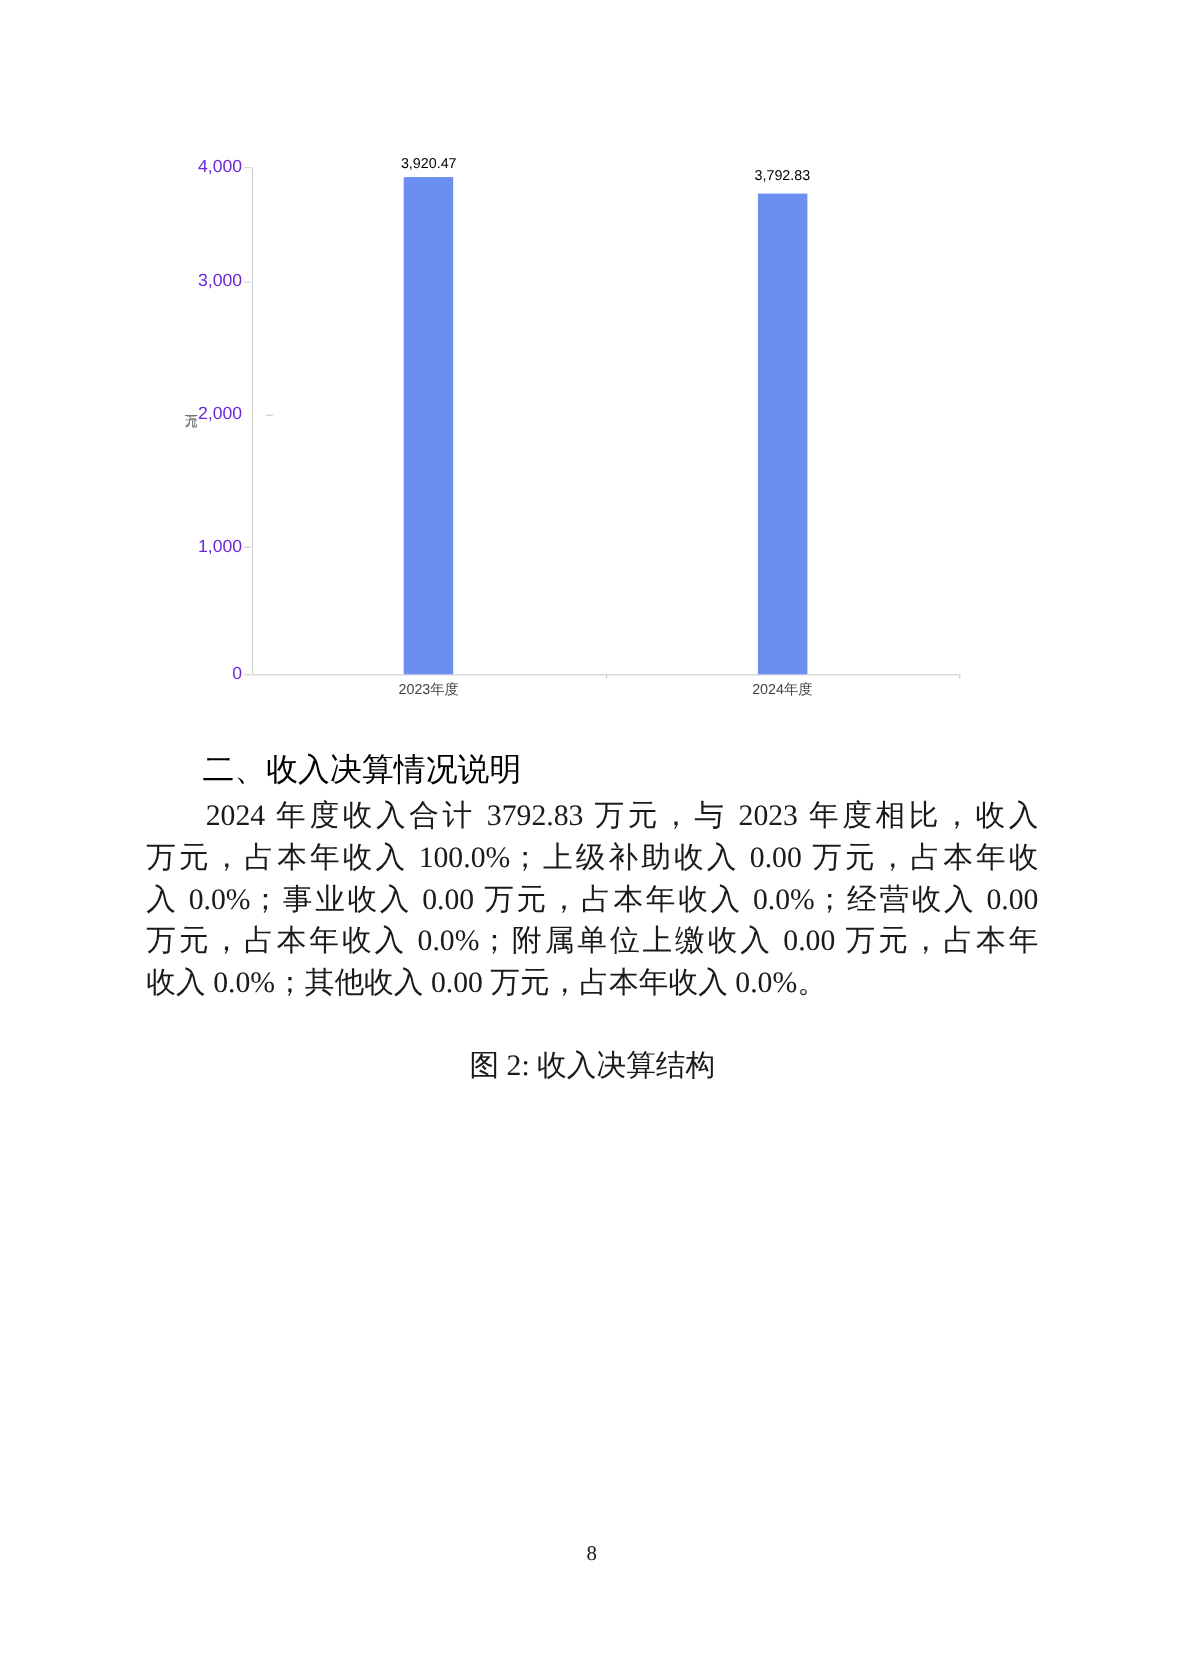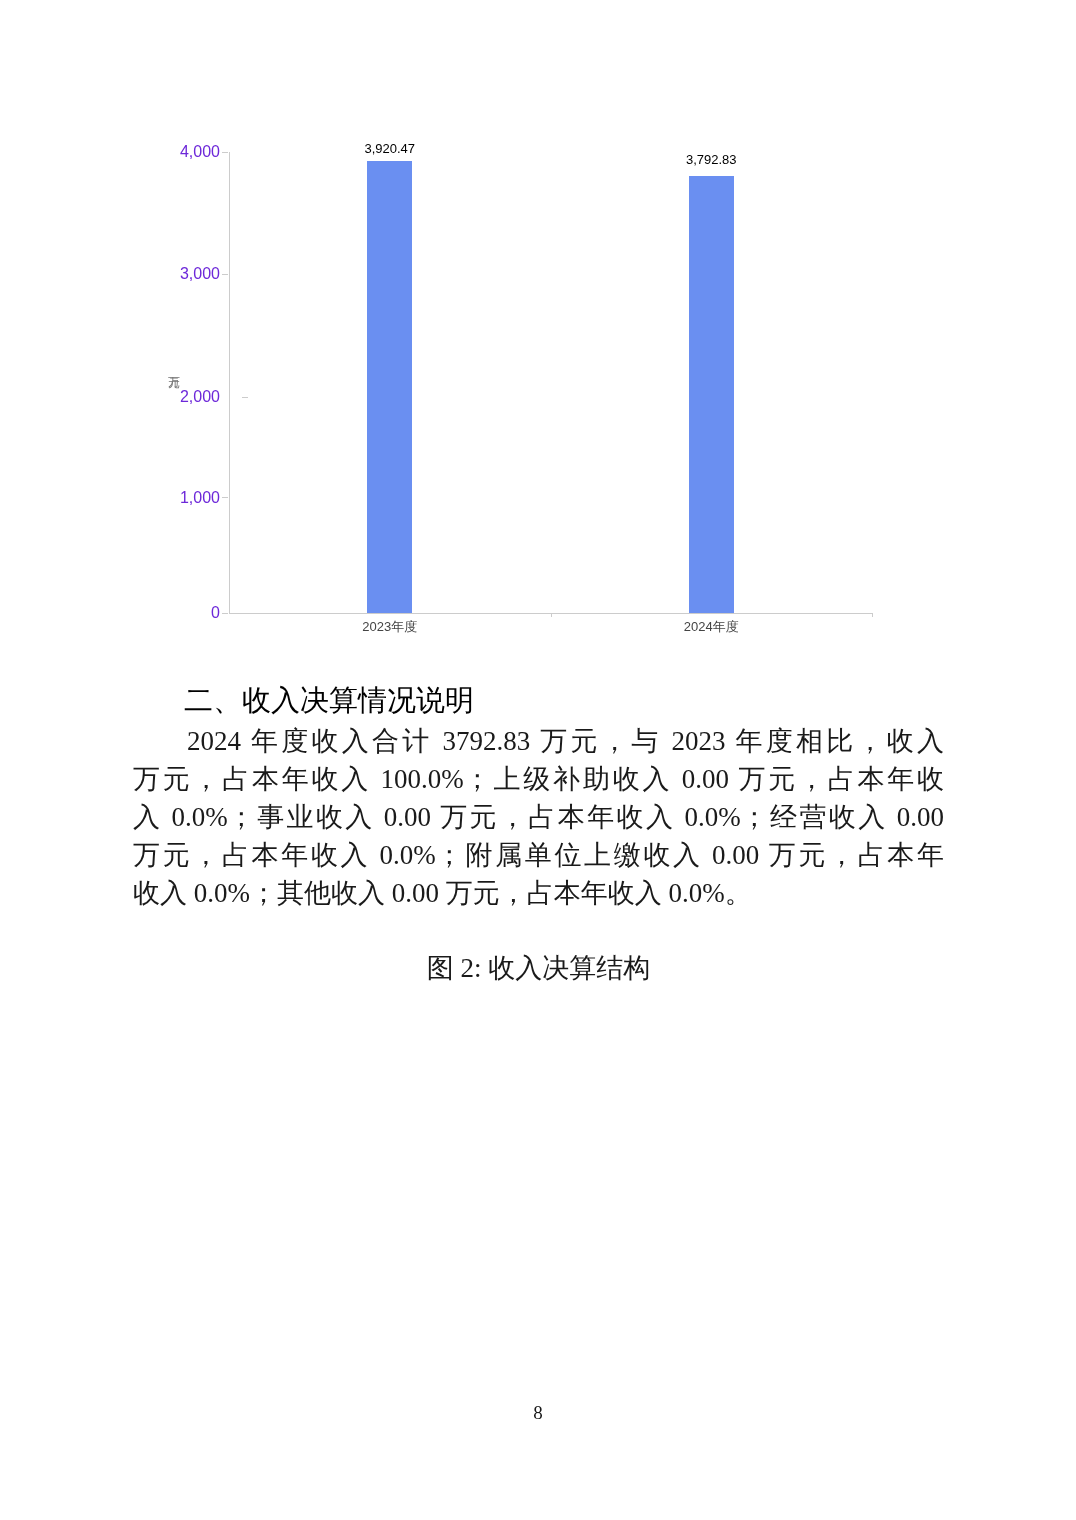--- a/index.html
+++ b/index.html
@@ -73,25 +73,25 @@
   <div class="y-title" style="top: 226.5px;">万元</div>
 
   <div class="ytick" style="left: 10px; top: 466px;">
     <span class="ytick-label">0</span>
       <span class="ytick-mark"></span>
   </div>
   <div class="ytick" style="left: 10px; top: 350.75px;">
     <span class="ytick-label">1,000</span>
       <span class="ytick-mark"></span>
   </div>
-  <div class="ytick" style="left: 10px; top: 250px; gap: 20px;">
+  <div class="ytick" style="left: 10px; top: 230px; gap: 20px;">
     <span class="ytick-label">2,000</span>
       <span class="ytick-mark"></span>
   </div>
-  <div class="ytick" style="left: 10px; top: 127px;">
+  <div class="ytick" style="left: 10px; top: 109px;">
     <span class="ytick-label">3,000</span>
       <span class="ytick-mark"></span>
   </div>
   <div class="ytick" style="left: 10px; top: 5px;">
     <span class="ytick-label">4,000</span>
       <span class="ytick-mark"></span>
   </div>
 
   <div class="axis-line" id="y-axis" style="left: 79px; top: 12px; width: 1px; height: 461px;"></div>
   <div class="axis-line" id="x-axis" style="left: 79px; top: 473px; width: 643px; height: 1px;"></div>

